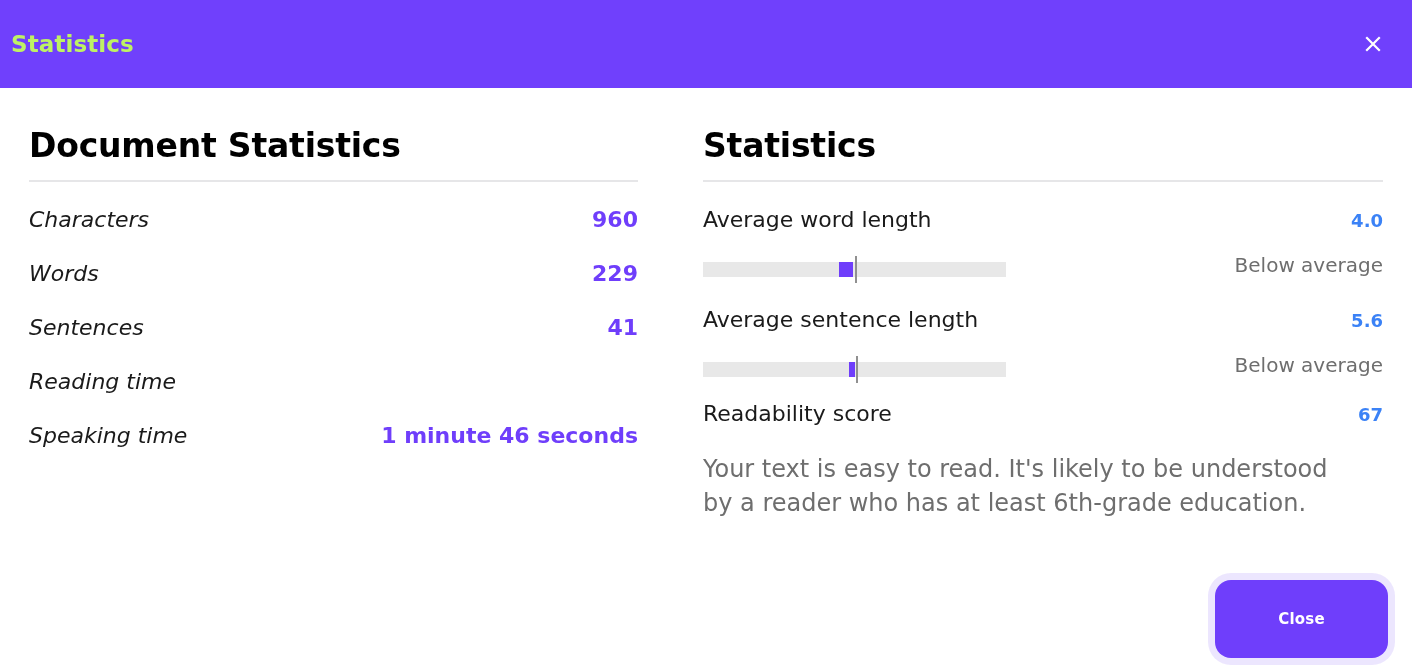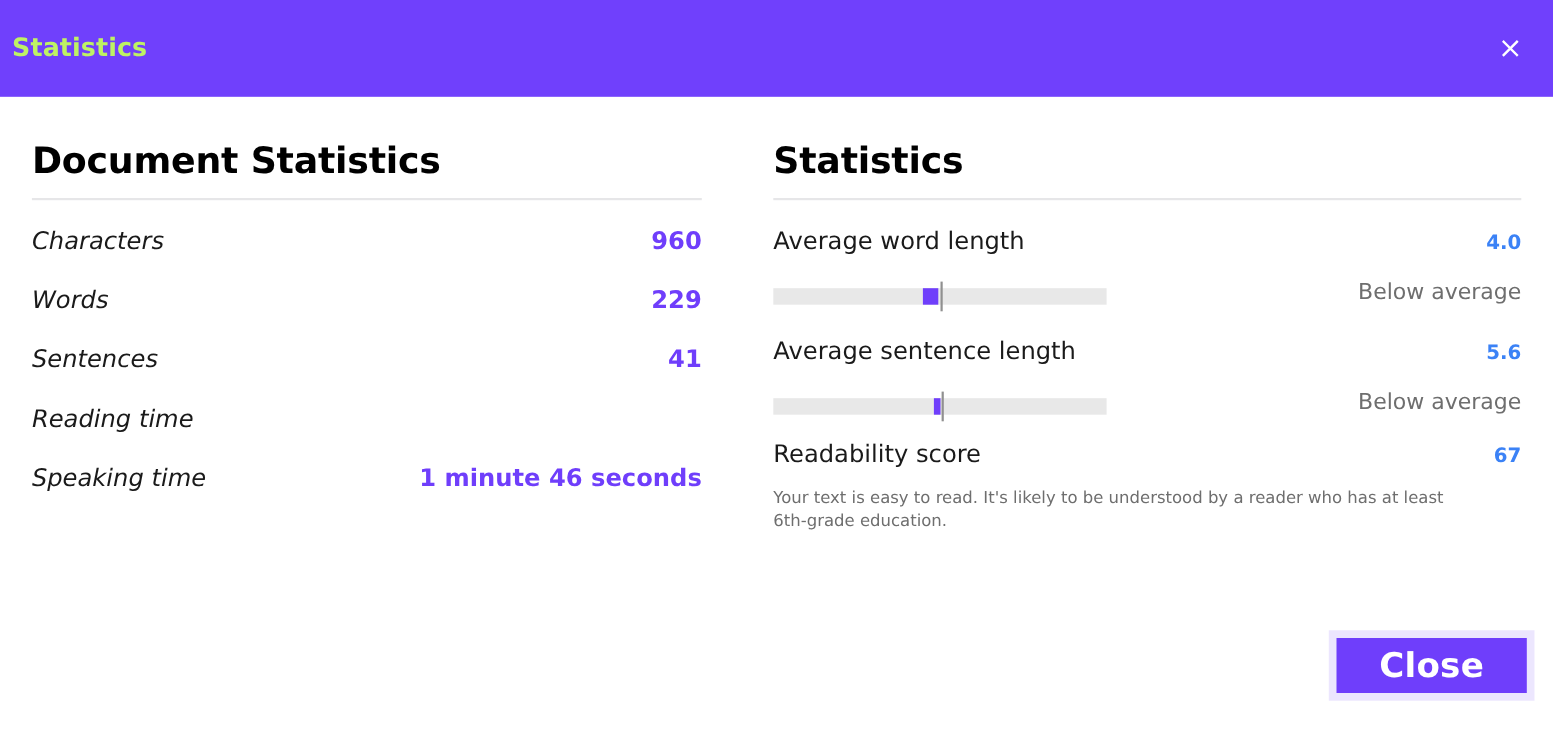--- a/index.html
+++ b/index.html
@@ -169,40 +169,40 @@
 
   .score-row {
     display: flex;
     align-items: baseline;
     justify-content: space-between;
     height: 54px;
     line-height: 54px;
     margin-top: 10px;
   }
   .score-desc {
-    font-size: 15px;
+    font-size: 24px;
     color: #6e6e6e;
     line-height: 1.44;
-    margin-top: 1px;
+    margin-top: 11px;
     max-width: 625px;
   }
 
   
   .close-button {
     position: absolute;
     left: 1215px;
     top: 580px;
     width: 173px;
-    height: 50px;
+    height: 78px;
     background: #6f3efb;
     border: none;
-    border-radius: 0;
+    border-radius: 16px;
     color: #ffffff;
     font-family: "DejaVu Sans", "Liberation Sans", sans-serif;
-    font-size: 31px;
+    font-size: 15px;
     font-weight: bold;
     cursor: pointer;
     box-shadow: 0 0 0 7px rgba(111, 62, 251, 0.13);
     letter-spacing: 0.2px;
   }
 </style>
 </head>
 <body>
 
 <div class="dialog">

